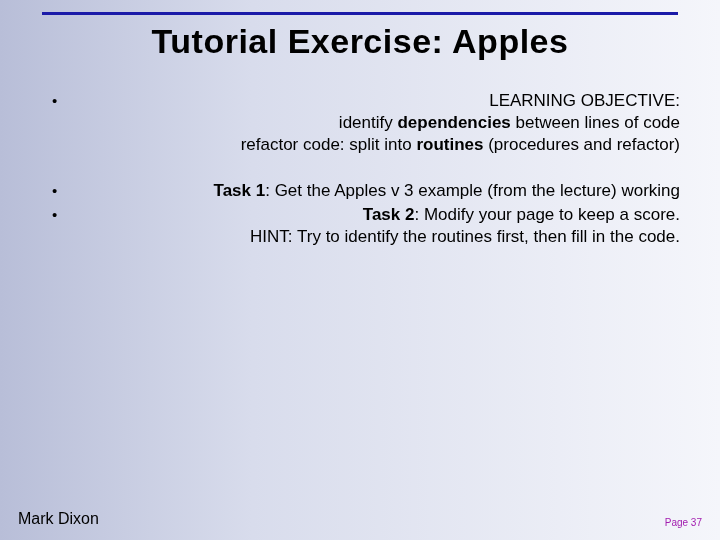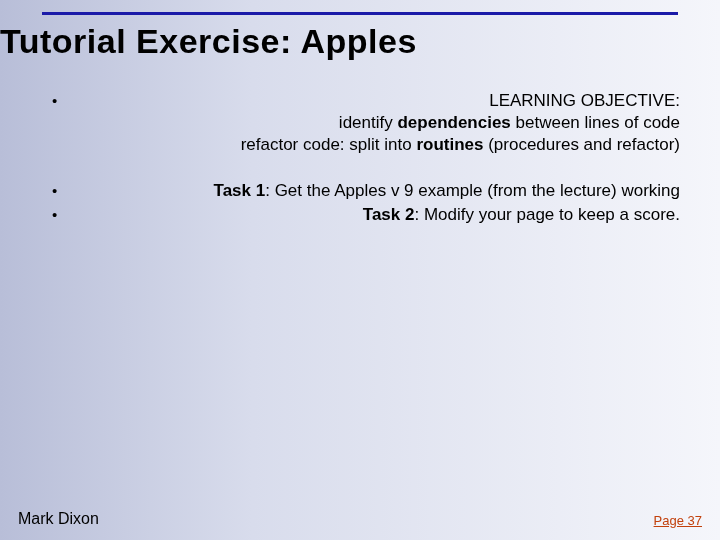--- a/index.html
+++ b/index.html
@@ -15,21 +15,21 @@
     left: 42px;
     right: 42px;
     height: 3px;
     background: #1a1aa8;
   }
   .title {
     position: absolute;
     top: 22px;
     left: 0;
     right: 0;
-    text-align: left;
+    text-align: center;
     font-size: 34px;
     font-weight: bold;
     color: #000;
     letter-spacing: 0.5px;
   }
   .content {
     position: absolute;
     top: 90px;
     left: 52px;
     right: 40px;
@@ -55,23 +55,22 @@
     position: absolute;
     bottom: 12px;
     left: 18px;
     font-size: 16px;
     color: #000;
   }
   .footer-right {
     position: absolute;
     bottom: 12px;
     right: 18px;
-    font-size: 13px;
-    color: #c2410c;
-    text-decoration: underline;
+    font-size: 10px;
+    color: #a21caf;
   }
 </style>
 </head>
 <body>
 
 <div class="rule"></div>
 
 <div class="title">Tutorial Exercise: Apples</div>
 
 <div class="content">
@@ -81,26 +80,27 @@
     <div class="bullet-body">
       <div>LEARNING OBJECTIVE:</div>
       <div><span>identify </span><span class="b">dependencies</span><span> between lines of code</span></div>
       <div><span>refactor code: split into </span><span class="b">routines</span><span> (procedures and refactor)</span></div>
     </div>
   </div>
 
   <div class="block2">
     <div class="bullet-row">
       <div class="bullet">•</div>
-      <div class="bullet-body"><span class="b">Task 1</span><span>: Get the Apples v 9 example (from the lecture) working</span></div>
+      <div class="bullet-body"><span class="b">Task 1</span><span>: Get the Apples v 3 example (from the lecture) working</span></div>
     </div>
     <div class="bullet-row">
       <div class="bullet">•</div>
       <div class="bullet-body">
         <div><span class="b">Task 2</span><span>: Modify your page to keep a score.</span></div>
+        <div>HINT: Try to identify the routines first, then fill in the code.</div>
       </div>
     </div>
   </div>
 
 </div>
 
 <div class="footer-left">Mark Dixon</div>
 <div class="footer-right">Page 37</div>
 
 </body></html>

